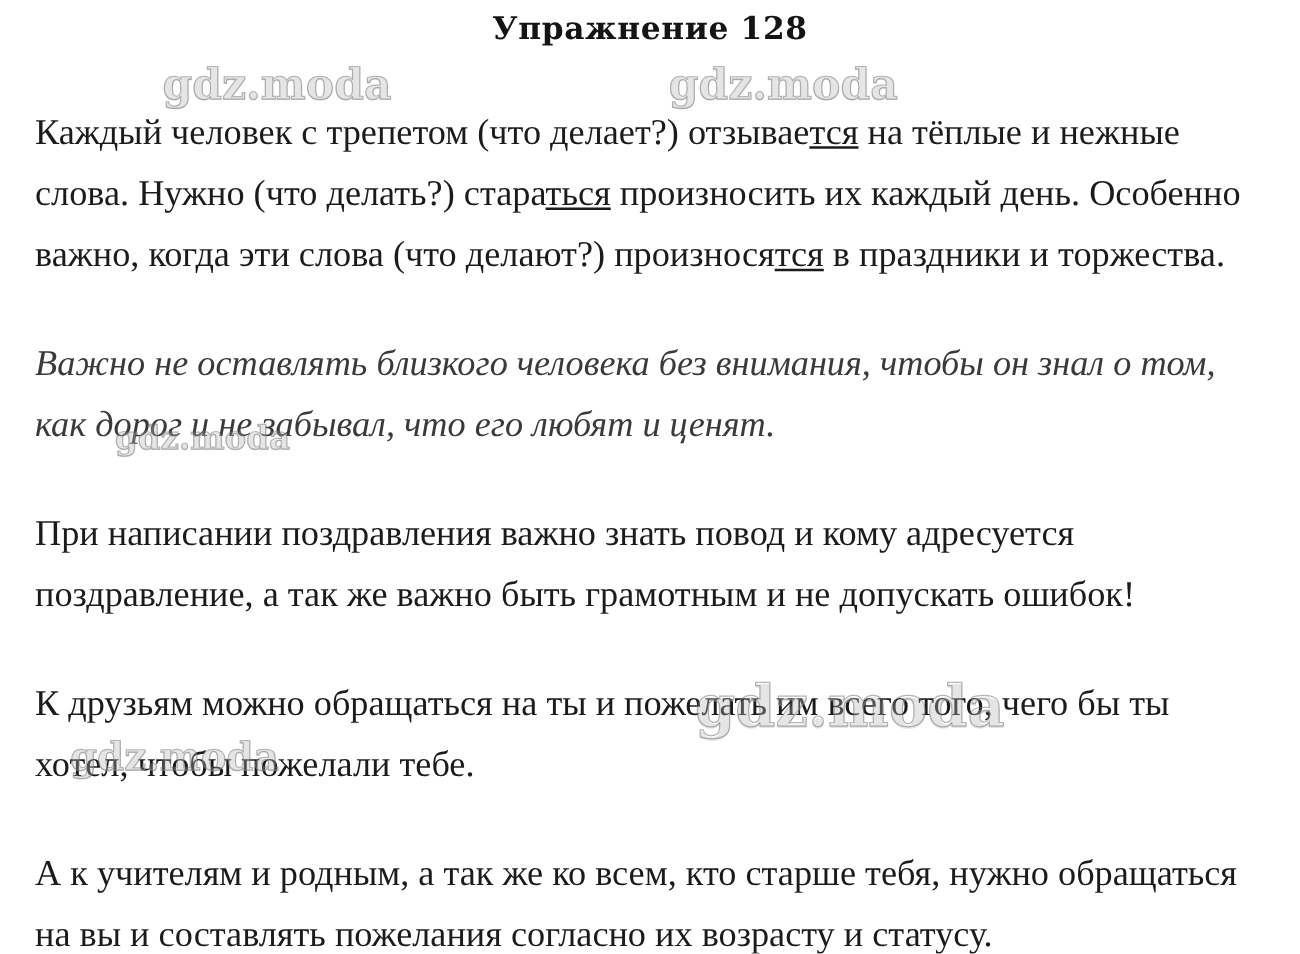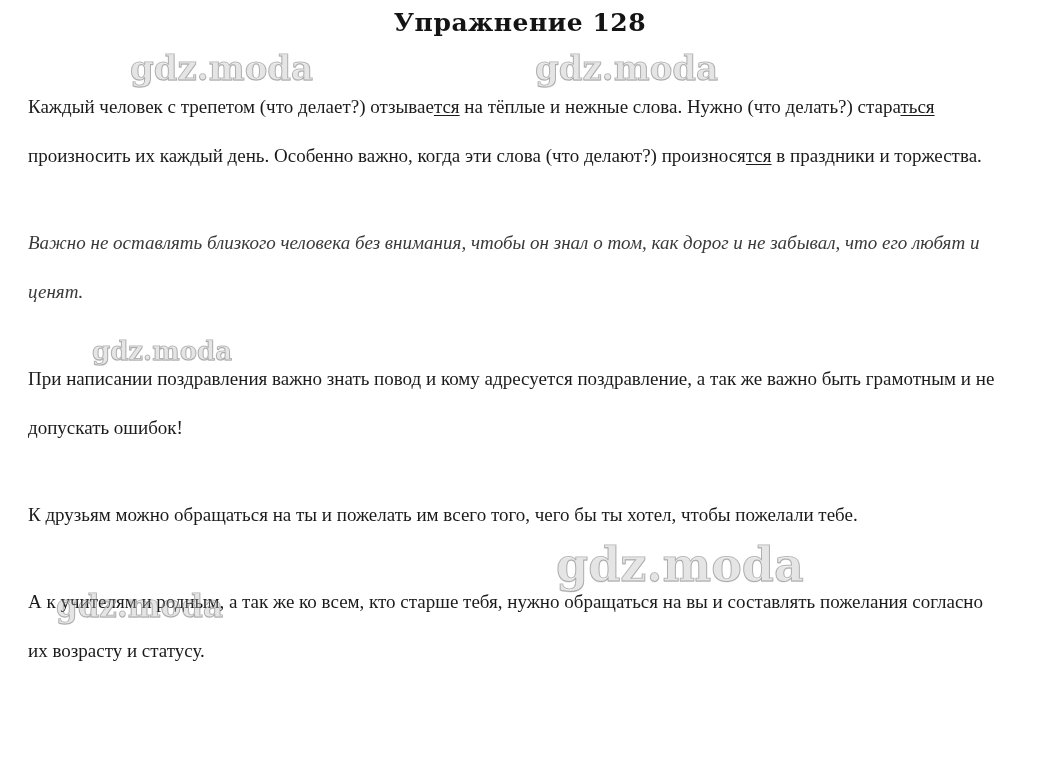--- a/index.html
+++ b/index.html
@@ -30,21 +30,21 @@
     letter-spacing: 0.5px;
     color: #141414;
   }
   .content {
     position: absolute;
     left: 28px;
     top: 82px;
     width: 975px;
   }
   .para {
-    font-size: 19px;
+    font-size: 29px;
     line-height: 49px;
     margin: 0 0 0 0;
     color: #1b1b1b;
   }
   .para + .para {
     margin-top: 38px;
   }
   .italic {
     font-style: italic;
     color: #3a3a3a;

